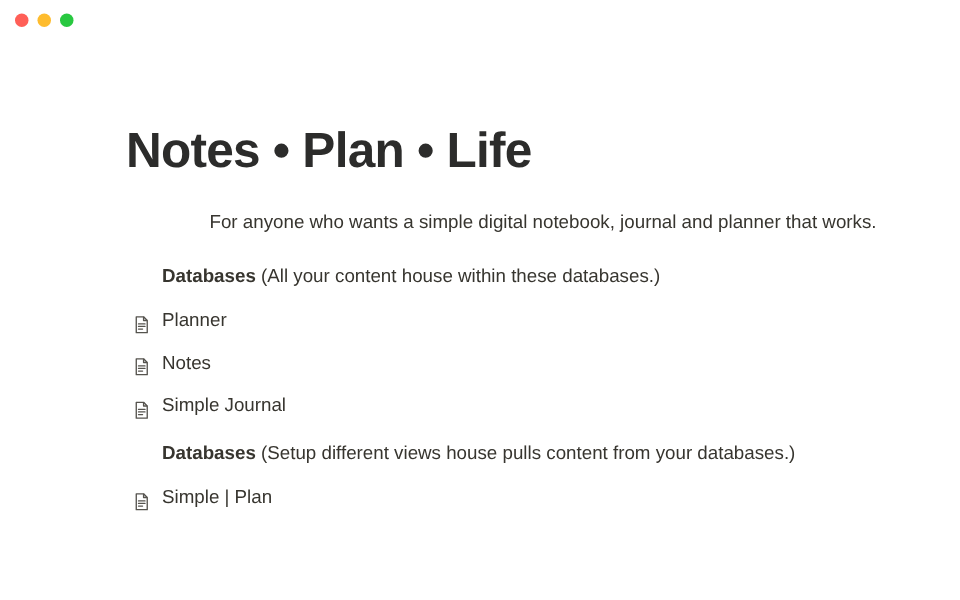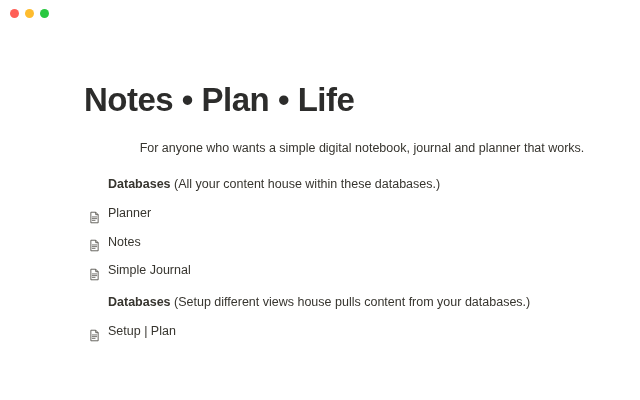--- a/index.html
+++ b/index.html
@@ -159,17 +159,17 @@
     </p>
 
     <div class="link-row">
       <span class="doc-icon">
         <svg viewBox="0 0 16 16" width="13" height="13" xmlns="http://www.w3.org/2000/svg">
           <path d="M3.5 1.5h6l3 3v10h-9z" fill="none" stroke="#55534e" stroke-width="1.1" stroke-linejoin="round"></path>
           <path d="M9.5 1.5v3h3" fill="none" stroke="#55534e" stroke-width="1.1" stroke-linejoin="round"></path>
           <path d="M5.3 7.3h5.4M5.3 9.4h5.4M5.3 11.5h3.4" stroke="#55534e" stroke-width="1" stroke-linecap="round"></path>
         </svg>
       </span>
-      <span class="label">Setup | Plan</span>
+      <span class="label">Simple | Plan</span>
     </div>
 
   </div>
 </div>
 
 </body></html>

